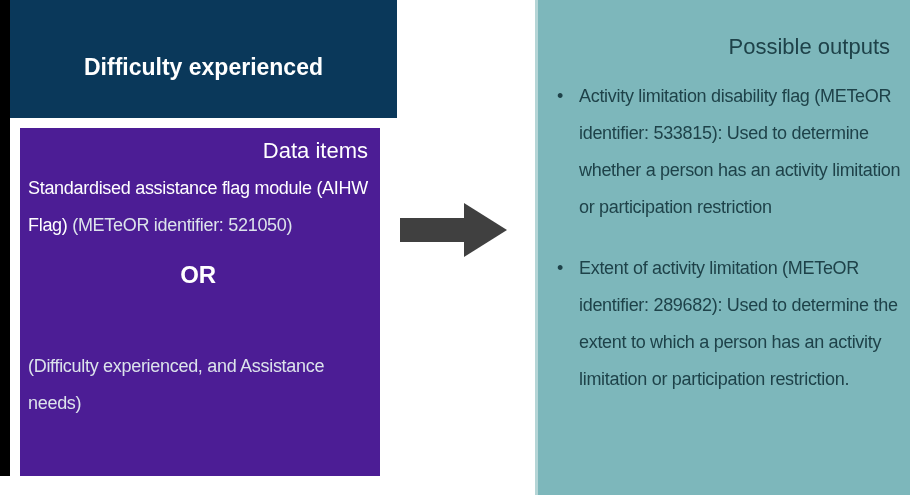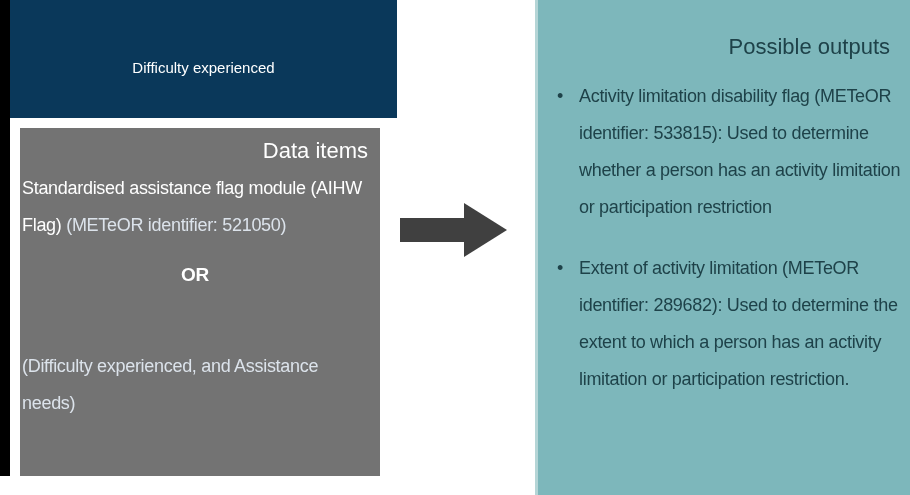--- a/index.html
+++ b/index.html
@@ -8,38 +8,39 @@
     font-family:"Liberation Sans",sans-serif;
   }
   .black-strip{
     position:absolute;left:0;top:0;width:10px;height:476px;background:#000000;
   }
   
   .navy-box{
     position:absolute;left:10px;top:0;width:387px;height:118px;
     background:#0a385a;color:#ffffff;
     display:flex;flex-direction:column;justify-content:center;align-items:center;
-    font-size:15px;line-height:39px;padding-top:16px;box-sizing:border-box;
+    font-size:23px;line-height:39px;padding-top:16px;box-sizing:border-box;
     text-align:center;
+    font-weight:bold;
   }
   
   .gray-box{
     position:absolute;left:20px;top:128px;width:360px;height:348px;
-    background:#737373;color:#ffffff;box-sizing:border-box;
-    padding:6px 12px 0 2px;font-size:18px;line-height:37px;letter-spacing:-0.3px;
+    background:#4c1d95;color:#ffffff;box-sizing:border-box;
+    padding:6px 12px 0 8px;font-size:18px;line-height:37px;letter-spacing:-0.3px;
   }
   .box-title{
     text-align:right;font-size:22px;line-height:34px;letter-spacing:0;
   }
   .gray-box .item{margin:2px 0 0 0;}
   .gray-box .item.second{margin-top:18px;}
   .b{font-weight:normal;}
   .gray-box .r{color:#dce3eb;margin-top:20px;}
   .or{
-    text-align:center;font-size:19px;font-weight:bold;margin:12px 0 0 0;line-height:37px;
+    text-align:center;font-size:24px;font-weight:bold;margin:12px 0 0 0;line-height:37px;
   }
   
   .arrow{position:absolute;left:400px;top:200px;width:110px;height:60px;}
   .arrow-body{
     position:absolute;left:0;top:18px;width:64px;height:24px;background:#404040;
   }
   .arrow-head{
     position:absolute;left:64px;top:3px;width:0;height:0;
     border-left:43px solid #404040;border-top:27px solid transparent;border-bottom:27px solid transparent;
   }

